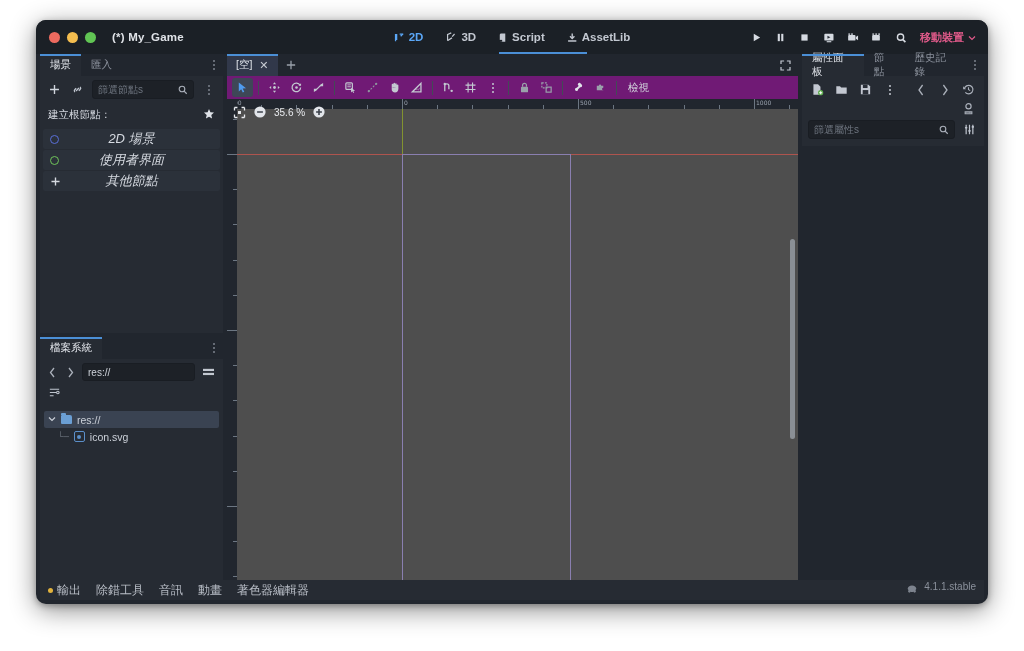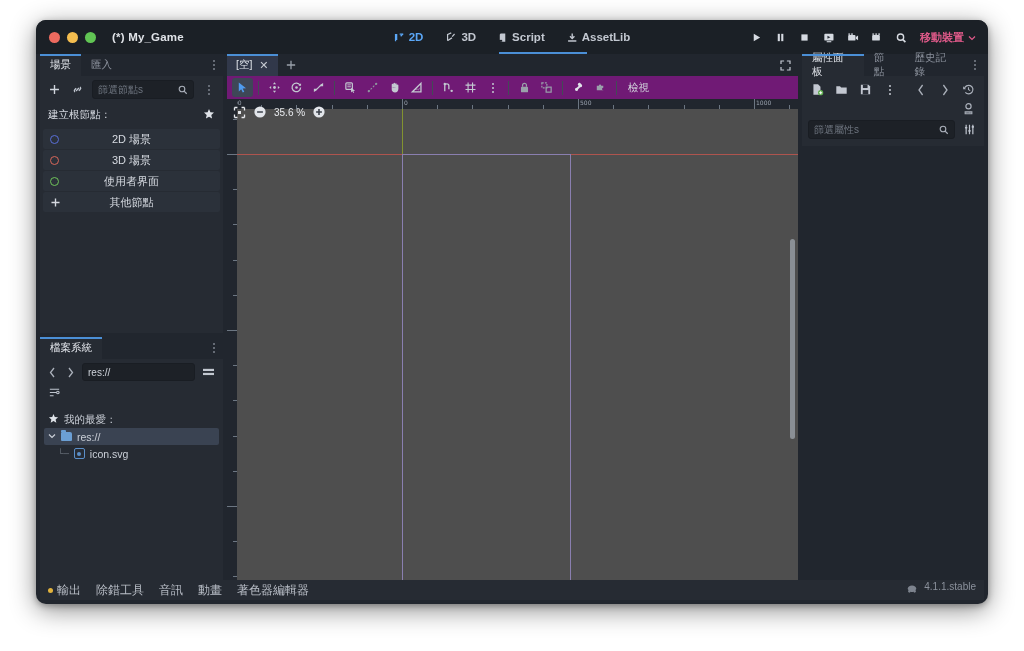--- a/index.html
+++ b/index.html
@@ -114,21 +114,21 @@
   .create-root .lbl { font-size: 10.5px; color: #d5d9e0; }
   .create-root .star { margin-left: auto; color: #d9dde4; }
 
   .node-list { padding: 0 3px; display: flex; flex-direction: column; gap: 1px; }
   .node-item {
     height: 20px; background: #2b313a; border-radius: 2px;
     display: flex; align-items: center; position: relative;
   }
   .node-ico { position: absolute; left: 7px; display: flex; align-items: center; }
   .ring { width: 9px; height: 9px; border-radius: 50%; border: 1.6px solid; }
-  .node-lbl { flex: 1; text-align: center; font-size: 11px; color: #d7dbe2; }
+  .node-lbl { flex: 1; text-align: center; font-size: 13px; color: #d7dbe2; font-style: italic; }
 
   
   .fs-dock { flex: 1; min-height: 0; }
   .path-row { display: flex; align-items: center; gap: 5px; padding: 4px 6px 2px 6px; }
   .arrowbtn { width: 13px; color: #aab0ba; display: flex; justify-content: center; font-size: 11px; }
   .pathbox {
     flex: 1; height: 18px; background: #1d2127; border: 1px solid #191d23; border-radius: 3px;
     display: flex; align-items: center; padding: 0 5px;
     font-size: 10px; color: #cdd2d9;
   }
@@ -394,26 +394,20 @@
 
           <div class="node-list">
             <div class="node-item">
               <span class="node-ico">
                   <span class="ring" style="border-color:#5a6fd8"></span>
                 </span>
               <span class="node-lbl">2D 場景</span>
             </div>
             <div class="node-item">
               <span class="node-ico">
-                  <span class="ring" style="border-color:#d8675a"></span>
-                </span>
-              <span class="node-lbl">3D 場景</span>
-            </div>
-            <div class="node-item">
-              <span class="node-ico">
                   <span class="ring" style="border-color:#6fc45a"></span>
                 </span>
               <span class="node-lbl">使用者界面</span>
             </div>
             <div class="node-item">
               <span class="node-ico">
                 <svg width="11" height="11" viewBox="0 0 12 12">
                     <path d="M6 1.6v8.8M1.6 6h8.8" stroke="#d5d9e0" stroke-width="1.5"></path>
                   </svg>
               </span>
@@ -459,28 +453,20 @@
           <div class="toolrow" style="padding-top:1px">
             <div class="ticon">
               <svg width="13" height="13" viewBox="0 0 14 14">
                   <path d="M2 3.5h10M2 7h7M2 10.5h4" stroke="#bfc5cf" stroke-width="1.3"></path>
                   <circle cx="10.6" cy="7" r="1.4" fill="none" stroke="#bfc5cf" stroke-width="1.1"></circle>
                 </svg>
             </div>
           </div>
 
           <div class="tree">
-            <div class="tree-row">
-              <span class="fav-star">
-                <svg width="11" height="11" viewBox="0 0 12 12">
-                    <path d="M6 1 7.4 4.3 11 4.6 8.3 7 9.1 10.5 6 8.7 2.9 10.5 3.7 7 1 4.6 4.6 4.3z" fill="#dfe3e9"></path>
-                  </svg>
-              </span>
-              <span>我的最愛：</span>
-            </div>
             <div class="tree-row sel">
               <span class="chev">
                 <svg width="8" height="6" viewBox="0 0 8 6">
                     <path d="M1 1.5 4 4.5 7 1.5" fill="none" stroke="#cbd0d8" stroke-width="1.2"></path>
                   </svg>
               </span>
               <span class="folder-ico"></span>
               <span>res://</span>
             </div>
             <div class="tree-row indent">

